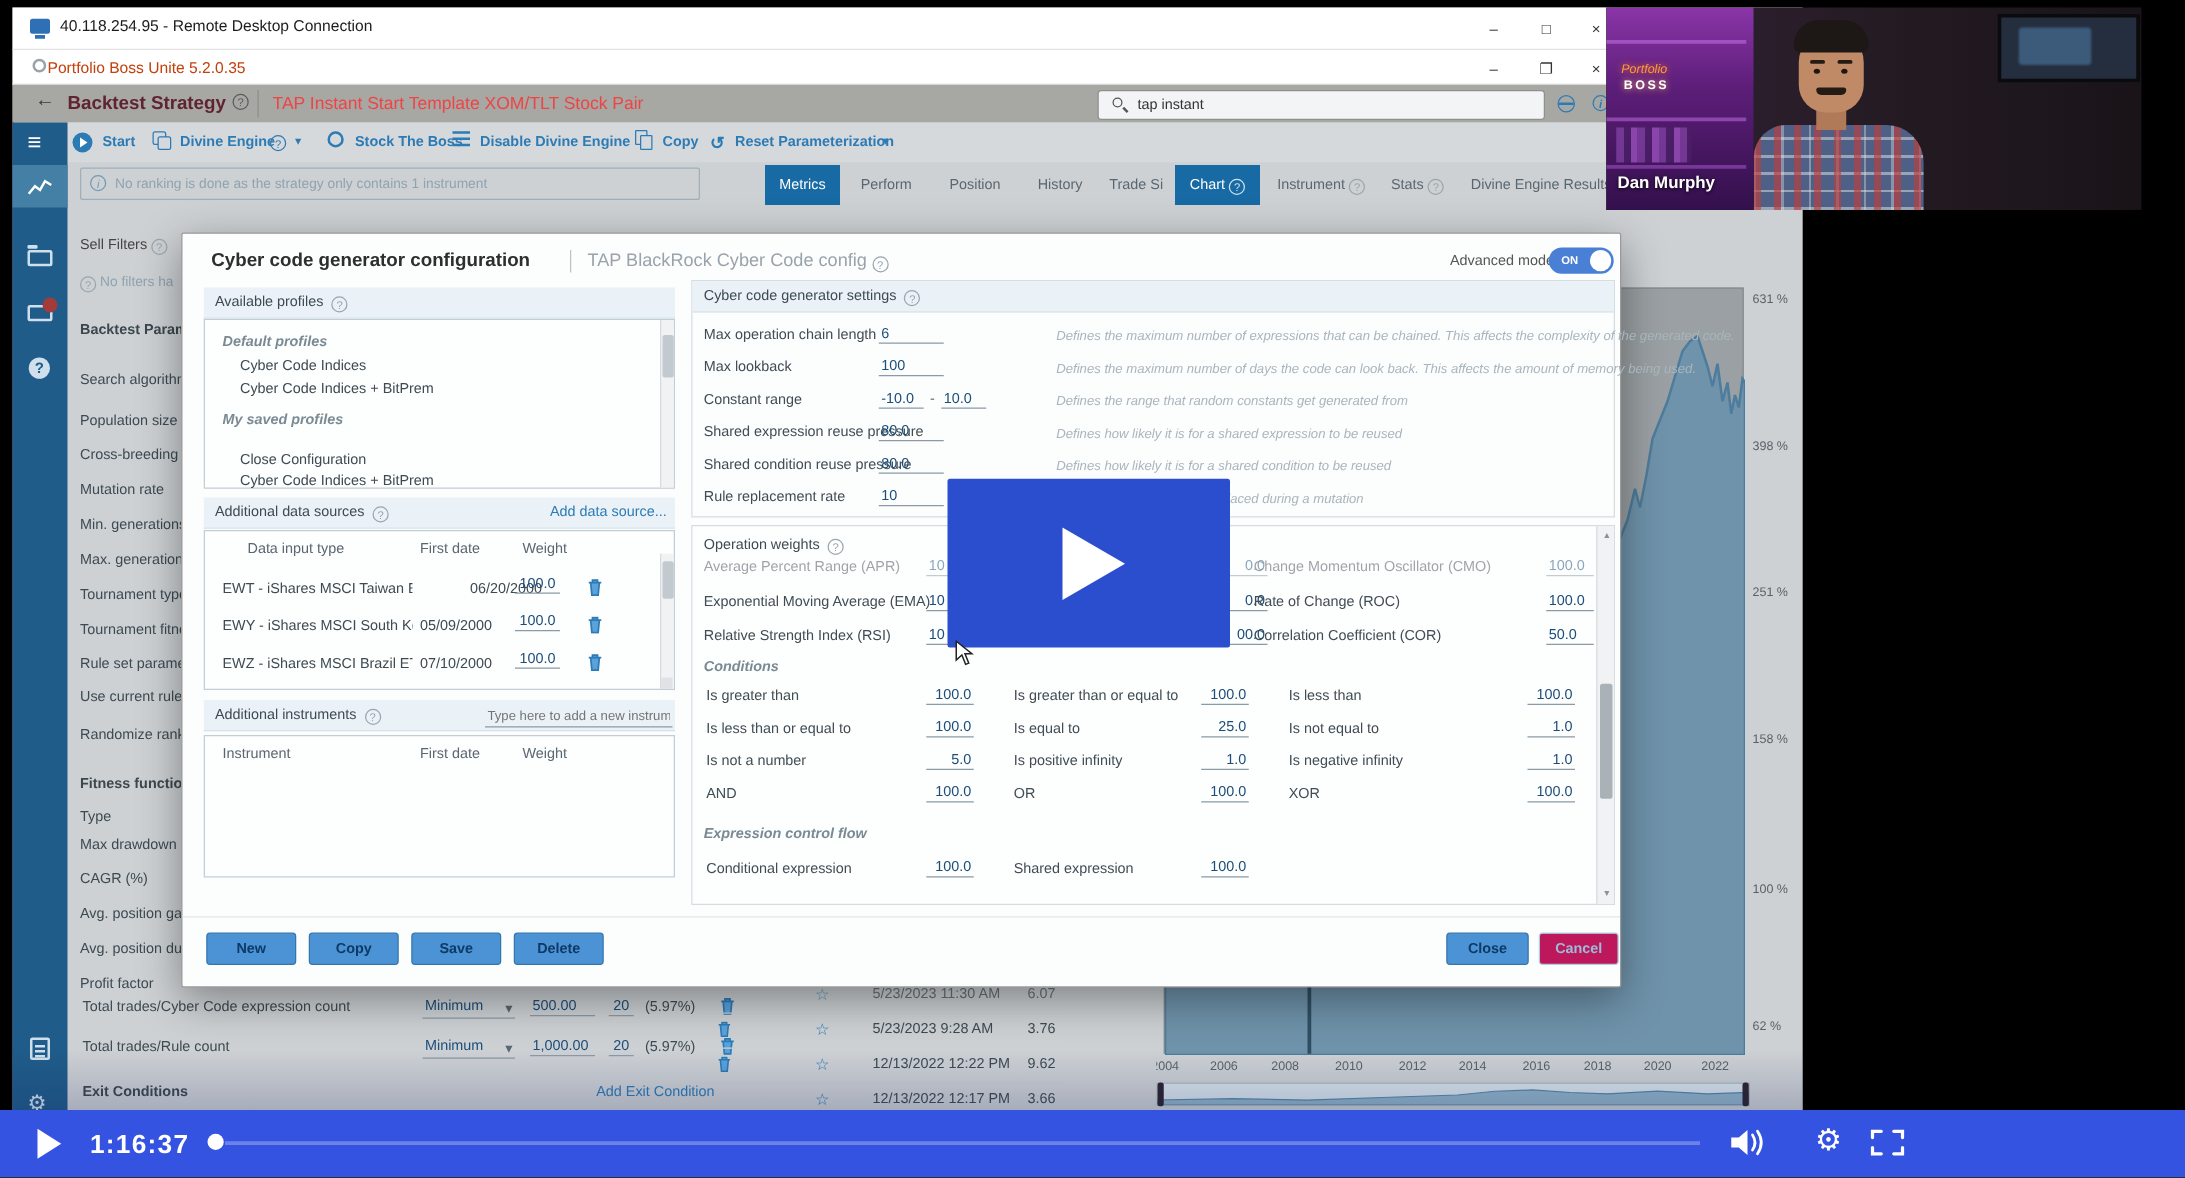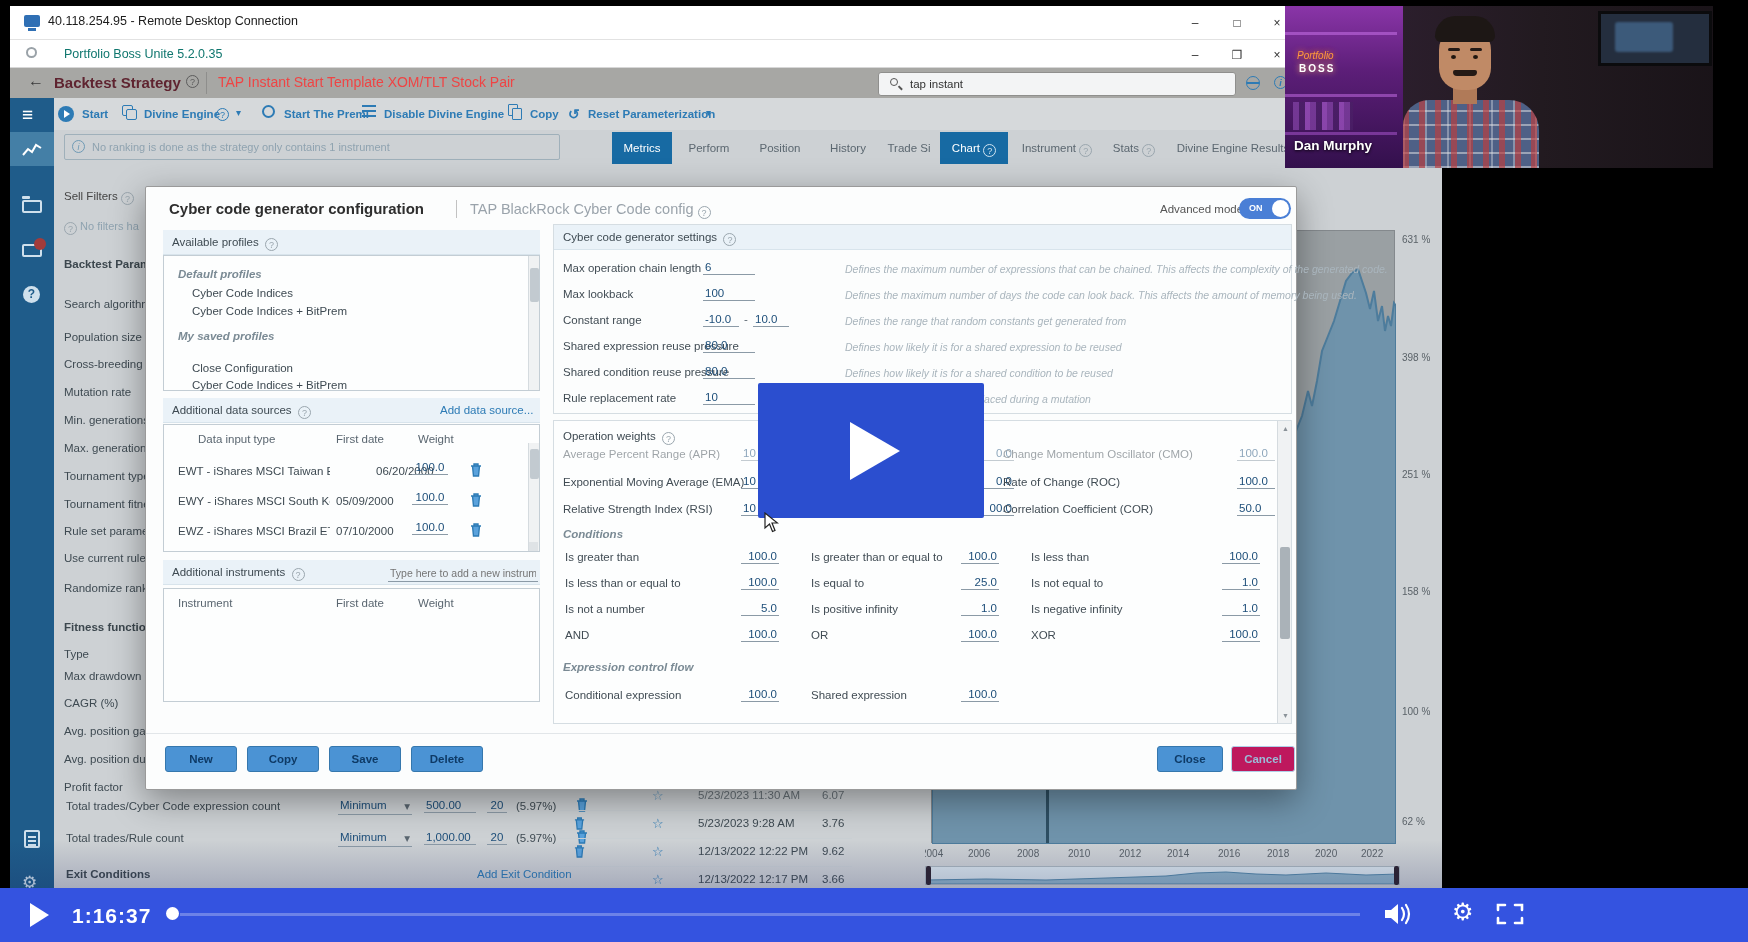--- a/index.html
+++ b/index.html
@@ -46,21 +46,21 @@
   <div class="a" style="left:10px;top:6px;width:1432px;height:34px;background:#fff;border-bottom:1px solid #e2e2e2;"></div>
   <div class="a" style="left:24px;top:15px;width:16px;height:12px;background:#2f6fb4;border-radius:2px;"></div>
   <div class="a" style="left:28px;top:28px;width:8px;height:3px;background:#2f6fb4;"></div>
   <div class="a" style="left:48px;top:14px;font-size:12.5px;color:#1c1c1c;white-space:nowrap;">40.118.254.95 - Remote Desktop Connection</div>
   <div class="wbtn" style="left:1180px;top:12px;">–</div>
   <div class="wbtn" style="left:1222px;top:12px;">□</div>
   <div class="wbtn" style="left:1262px;top:12px;">×</div>
 
   <div class="a" style="left:10px;top:40px;width:1432px;height:28px;background:#fff;border-bottom:1px solid #d7d7d7;"></div>
   <div class="a" style="left:26px;top:47px;width:11px;height:11px;border:2px solid #9aa2a8;border-radius:50%;"></div>
-  <div class="a" style="left:64px;top:47px;font-size:12.5px;color:#0f766e;white-space:nowrap;">Portfolio Boss Unite 5.2.0.35</div>
+  <div class="a" style="left:38px;top:47px;font-size:12.5px;color:#c2410c;white-space:nowrap;">Portfolio Boss Unite 5.2.0.35</div>
   <div class="wbtn" style="left:1180px;top:44px;">–</div>
   <div class="wbtn" style="left:1222px;top:44px;">❐</div>
   <div class="wbtn" style="left:1262px;top:44px;">×</div>
 
   <div class="a" style="left:10px;top:68px;width:1432px;height:30px;background:#a7a7a4;"></div>
   <div class="a" style="left:28px;top:72px;font-size:16px;color:#3a3a3a;font-weight:bold;">←</div>
   <div class="a" style="left:54px;top:74px;font-size:15px;font-weight:bold;color:#5f2430;white-space:nowrap;">Backtest Strategy</div>
   <span class="q a" style="left:186px;top:75px;border-color:#5c5c5c;color:#5c5c5c;"></span>
   <div class="a" style="left:206px;top:72px;width:1px;height:22px;background:#8e8e8c;"></div>
   <div class="a" style="left:218px;top:74px;font-size:14px;color:#ef4444;white-space:nowrap;">TAP Instant Start Template XOM/TLT Stock Pair</div>
@@ -75,21 +75,21 @@
   <div class="a" style="left:54px;top:98px;width:1388px;height:32px;background:#d6d9db;"></div>
   <div class="a" style="left:58px;top:106px;width:16px;height:16px;background:#2d7bb5;border-radius:50%;"></div>
   <div class="a" style="left:64px;top:110px;width:0;height:0;border-left:6px solid #fff;border-top:4px solid transparent;border-bottom:4px solid transparent;"></div>
   <div class="a link" style="left:82px;top:108px;font-weight:bold;">Start</div>
   <div class="a" style="left:122px;top:105px;width:11px;height:11px;border:1.5px solid #2d7bb5;border-radius:2px;"></div>
   <div class="a" style="left:126px;top:109px;width:11px;height:11px;border:1.5px solid #2d7bb5;border-radius:2px;background:#d6d9db;"></div>
   <div class="a link" style="left:144px;top:108px;font-weight:bold;">Divine Engine</div>
   <span class="q a" style="left:216px;top:108px;border-color:#2d7bb5;color:#2d7bb5;"></span>
   <div class="a" style="left:236px;top:107px;font-size:10px;color:#2d7bb5;">▾</div>
   <div class="a" style="left:262px;top:105px;width:13px;height:13px;border:2.5px solid #2d7bb5;border-radius:50%;"></div>
-  <div class="a link" style="left:284px;top:108px;font-weight:bold;">Start The Premi</div>
+  <div class="a link" style="left:284px;top:108px;font-weight:bold;">Stock The Boss</div>
   <div class="a" style="left:362px;top:105px;width:14px;height:2px;background:#2d7bb5;box-shadow:0 5px 0 #2d7bb5,0 10px 0 #2d7bb5;"></div>
   <div class="a link" style="left:384px;top:108px;font-weight:bold;">Disable Divine Engine</div>
   <div class="a" style="left:508px;top:104px;width:10px;height:12px;border:1.5px solid #2d7bb5;border-radius:1px;"></div>
   <div class="a" style="left:512px;top:108px;width:10px;height:12px;border:1.5px solid #2d7bb5;border-radius:1px;background:#d6d9db;"></div>
   <div class="a link" style="left:530px;top:108px;font-weight:bold;">Copy</div>
   <div class="a" style="left:568px;top:106px;font-size:14px;color:#2d7bb5;font-weight:bold;">↺</div>
   <div class="a link" style="left:588px;top:108px;font-weight:bold;">Reset Parameterization</div>
   <div class="a" style="left:706px;top:107px;font-size:10px;color:#2d7bb5;">▾</div>
 
   <div class="a" style="left:54px;top:130px;width:1388px;height:762px;background:#cdd1d4;"></div>

